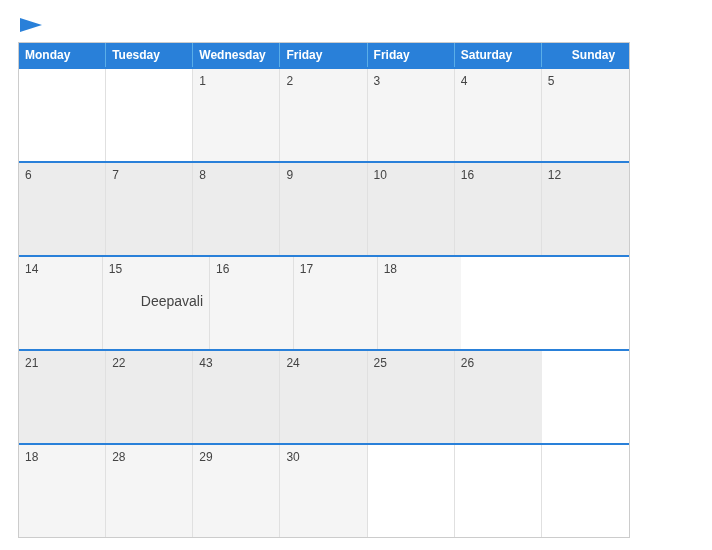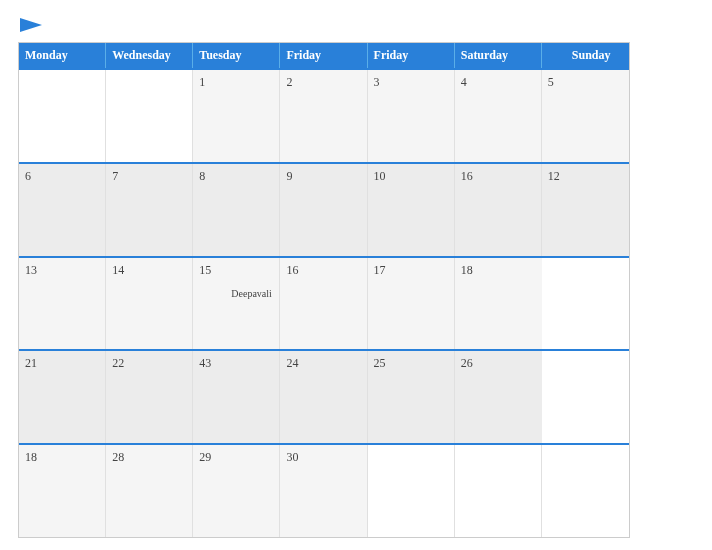--- a/index.html
+++ b/index.html
@@ -10,21 +10,20 @@
       height: 550px;
       overflow: hidden;
     }
     .page {
       width: 648px;
       height: 550px;
       background: #fff;
       padding: 18px 18px 12px 18px;
       display: flex;
       flex-direction: column;
-      font-family: Liberation Serif, serif;
     }
     
     .header {
       display: flex;
       align-items: center;
       justify-content: space-between;
       margin-bottom: 10px;
     }
     .logo {
       display: flex;
@@ -110,23 +109,23 @@
     .cal-cell:nth-child(even) {
       background: #f0f4f8;
     }
     .cal-cell:last-child { border-right: none; }
     .day-num {
       font-size: 12px;
       color: #444;
       font-weight: normal;
     }
     .day-event {
-      font-size: 10px;
+      font-size: 14px;
       color: #444;
-      margin-top: 10px;
+      margin-top: 17px;
       padding-left: 32px;
     }
     .cal-cell.empty {
       background: #f9f9f9;
     }
     
     .cal-week:nth-child(odd) .cal-cell {
       background: #f5f5f5;
     }
     .cal-week:nth-child(even) .cal-cell {
@@ -155,22 +154,22 @@
       </div>
     </div>
     <div class="calendar-title"></div>
     <div class="country"></div>
   </div>
 
   <div class="calendar">
 
     <div class="cal-header-row">
     <div class="cal-header-cell">Monday</div>
+        <div class="cal-header-cell">Tuesday</div>
         <div class="cal-header-cell">Wednesday</div>
-        <div class="cal-header-cell">Tuesday</div>
         <div class="cal-header-cell">Friday</div>
         <div class="cal-header-cell">Friday</div>
         <div class="cal-header-cell">Saturday</div>
         <div class="cal-header-cell">Sunday</div>
       </div>
 
     <div class="cal-body">
     <div class="cal-week">
           <div class="cal-cell empty"></div>
           <div class="cal-cell empty"></div>
@@ -208,23 +207,20 @@
           </div>
           <div class="cal-cell">
             <div class="day-num">16</div>
           </div>
           <div class="cal-cell">
             <div class="day-num">12</div>
           </div>
         </div>
         <div class="cal-week">
           <div class="cal-cell">
-            <div class="day-num">13</div>
-          </div>
-          <div class="cal-cell">
             <div class="day-num">14</div>
           </div>
           <div class="cal-cell">
             <div class="day-num">15</div>
             <div class="day-event">Deepavali</div>
           </div>
           <div class="cal-cell">
             <div class="day-num">16</div>
           </div>
           <div class="cal-cell">

